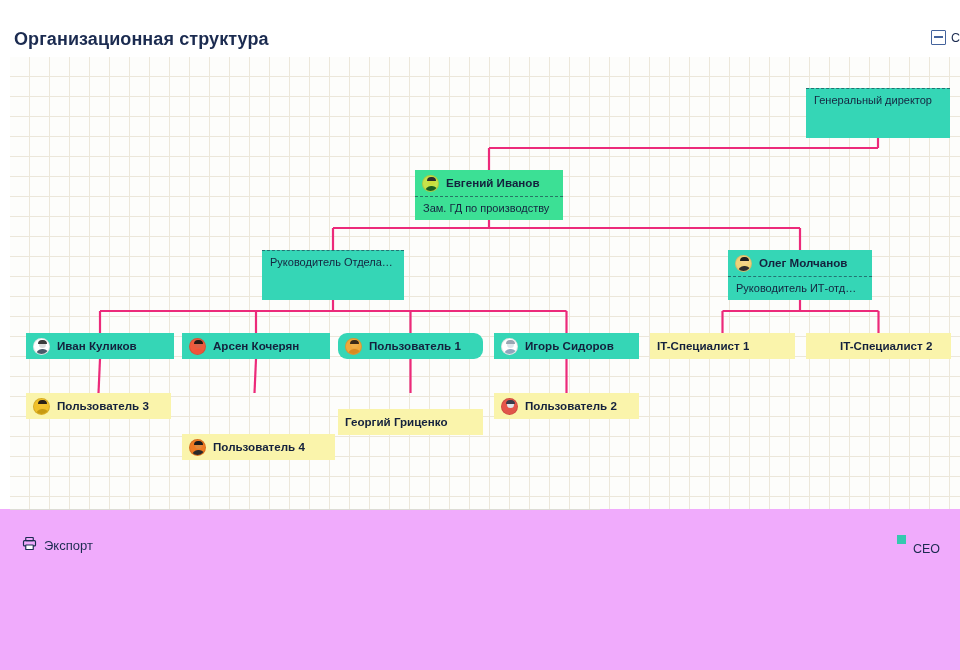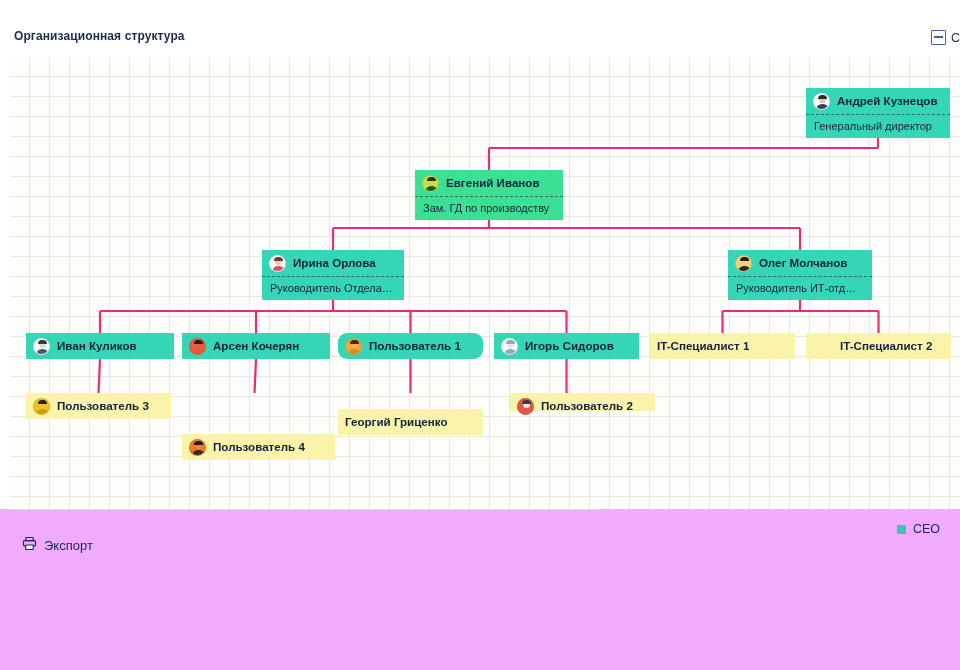--- a/index.html
+++ b/index.html
@@ -13,21 +13,21 @@
   }
   .app{position:relative;width:960px;height:670px;}
 
   
   .header{
     position:absolute;left:0;top:0;width:960px;height:57px;
     background:#fff;
   }
   .page-title{
     position:absolute;left:14px;top:29px;
-    font-size:12px;font-weight:700;color:#1b2b50;
+    font-size:18px;font-weight:700;color:#1b2b50;
     letter-spacing:.1px;white-space:nowrap;
   }
   .collapse-toggle{
     position:absolute;left:931px;top:30px;
     display:flex;align-items:center;gap:5px;
     white-space:nowrap;
   }
   .cb{
     width:13px;height:13px;border:1.4px solid #44639c;background:#fff;
     position:relative;flex:0 0 auto;border-radius:1px;
@@ -104,21 +104,21 @@
     position:absolute;left:22px;top:27px;
     display:flex;align-items:center;gap:7px;cursor:pointer;
     white-space:nowrap;
   }
   .export-label{font-size:13px;color:#1b2b50;font-weight:500;}
   .legend{
     position:absolute;left:897px;top:522px;
     display:flex;align-items:center;gap:7px;white-space:nowrap;
   }
   .legend .sw{width:9px;height:9px;flex:0 0 auto;}
-  .legend .lbl{font-size:12.5px;color:#1b2b50;font-weight:500;}
+  .legend .lbl{font-size:12.5px;color:#1b2b50;font-weight:500;margin-top:20px;}
   .legend2{
     position:absolute;left:948px;top:522px;
     display:flex;align-items:center;gap:7px;white-space:nowrap;
   }
 </style>
 </head>
 <body>
 
 <div class="app">
 
@@ -154,50 +154,34 @@
           <line x1="868.5" y1="254" x2="868.5" y2="276"></line>
           <line x1="90" y1="302" x2="88.5" y2="336"></line>
           <line x1="246" y1="302" x2="244.5" y2="336"></line>
           <line x1="400.5" y1="302" x2="400.5" y2="336"></line>
           <line x1="556.5" y1="302" x2="556.5" y2="336"></line>
         </g>
     </svg>
 
     <div id="node-layer">
         <div class="node teal has-sub" style="left: 796px; top: 31px; width: 144px; height: 50px;">
-          <div class="ntop">
-            <span class="av" style="background:#ffffff">
-              <i class="body" style="background:#33415c"></i>
-              <i class="head" style="background:#e8c4a8"></i>
-              <i class="hair" style="background:#2f2a28"></i>
-            </span>
-            <span class="nname">Андрей Кузнецов</span>
-          </div>
           <div class="ntitle">Генеральный директор</div>
         </div>
         <div class="node teal2 has-sub" style="left: 405px; top: 113px; width: 148px; height: 50px;">
           <div class="ntop">
             <span class="av" style="background:#c6e34a">
               <i class="body" style="background:#1b5e20"></i>
               <i class="head" style="background:#cddc39"></i>
               <i class="hair" style="background:#2b2b2b"></i>
             </span>
             <span class="nname">Евгений Иванов</span>
           </div>
           <div class="ntitle">Зам. ГД по производству</div>
         </div>
         <div class="node teal has-sub" style="left: 252px; top: 193px; width: 142px; height: 50px;">
-          <div class="ntop">
-            <span class="av" style="background:#ffffff">
-              <i class="body" style="background:#e14a5e"></i>
-              <i class="head" style="background:#f0c9ae"></i>
-              <i class="hair" style="background:#6b3a2a"></i>
-            </span>
-            <span class="nname">Ирина Орлова</span>
-          </div>
           <div class="ntitle">Руководитель Отдела марке...</div>
         </div>
         <div class="node teal has-sub" style="left: 718px; top: 193px; width: 144px; height: 50px;">
           <div class="ntop">
             <span class="av" style="background:#f0d27a">
               <i class="body" style="background:#2c2c2c"></i>
               <i class="head" style="background:#f3d38a"></i>
               <i class="hair" style="background:#1e1e1e"></i>
             </span>
             <span class="nname">Олег Молчанов</span>
@@ -272,21 +256,21 @@
               <i class="hair" style="background:#1c1c1c"></i>
             </span>
             <span class="nname">Пользователь 4</span>
           </div>
         </div>
         <div class="node yellow" style="left: 328px; top: 352px; width: 145px; height: 26px;">
           <div class="ntop">
             <span class="nname">Георгий Гриценко</span>
           </div>
         </div>
-        <div class="node yellow" style="left: 484px; top: 336px; width: 145px; height: 18px; margin-left: 16px;">
+        <div class="node yellow" style="left: 484px; top: 336px; width: 145px; height: 26px;">
           <div class="ntop">
             <span class="av" style="background:#e6554a">
               <i class="body" style="background:#e0554a"></i>
               <i class="head" style="background:#dfe6ec"></i>
               <i class="hair" style="background:#3a3a4a"></i>
             </span>
             <span class="nname">Пользователь 2</span>
           </div>
         </div>
       </div>

